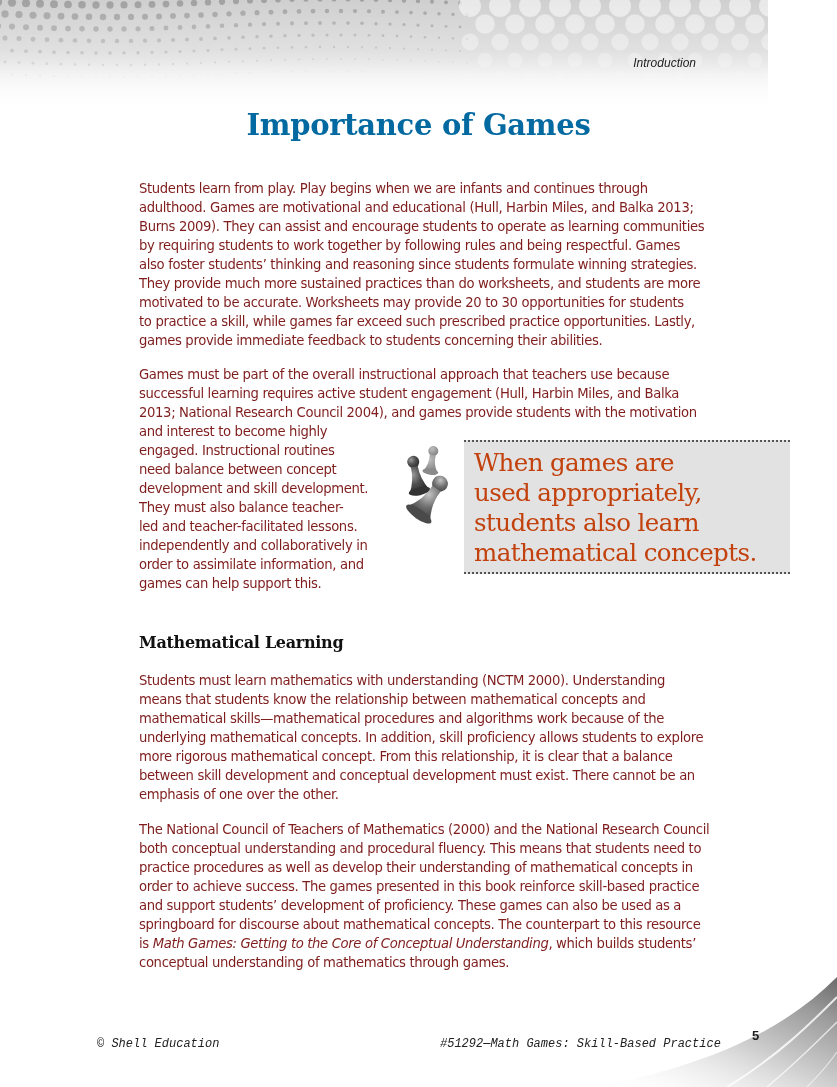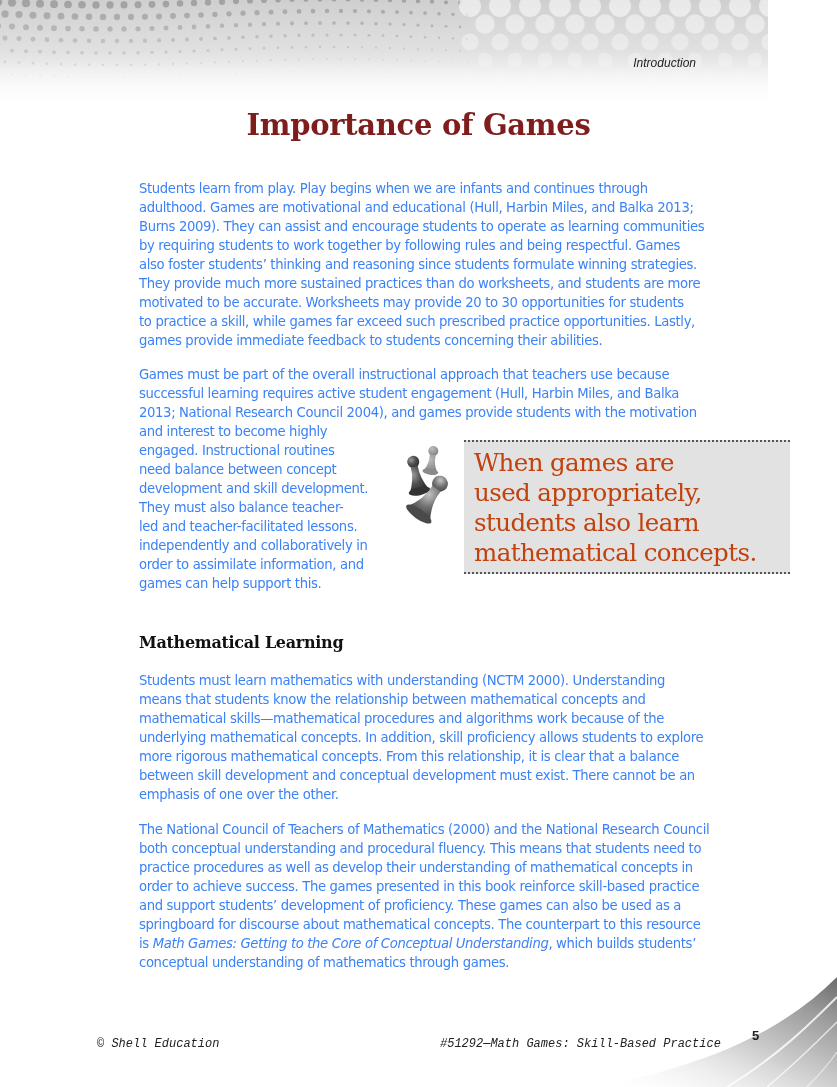--- a/index.html
+++ b/index.html
@@ -41,33 +41,33 @@
     .page-title {
       position: absolute;
       left: 0;
       width: 837px;
       top: 108px;
       text-align: center;
       font-family: "DejaVu Serif", serif;
       font-weight: bold;
       font-size: 29px;
       letter-spacing: -0.3px;
-      color: #7f1d1d;
+      color: #0369a1;
       margin: 0;
     }
     
     .para {
       position: absolute;
       left: 139px;
       width: 572px;
       font-family: "DejaVu Sans", sans-serif;
       font-size: 13.2px;
       line-height: 19px;
       letter-spacing: -0.35px;
-      color: #3b82f6;
+      color: #7f1d1d;
       margin: 0;
     }
     .para .line { display: block; white-space: nowrap; }
     .p1 { top: 179px; }
     .p2 { top: 365px; }
     .p2-narrow { top: 441px; width: 240px; }
     .p3 { top: 671px; }
     .p4 { top: 820px; }
     .section-heading {
       position: absolute;
@@ -559,21 +559,21 @@
   </p>
 </div>
 
 <h2 class="section-heading">Mathematical Learning</h2>
 
 <p class="para p3">
   <span class="line">Students must learn mathematics with understanding (NCTM 2000). Understanding</span>
   <span class="line">means that students know the relationship between mathematical concepts and</span>
   <span class="line">mathematical skills—mathematical procedures and algorithms work because of the</span>
   <span class="line">underlying mathematical concepts. In addition, skill proficiency allows students to explore</span>
-  <span class="line">more rigorous mathematical concepts. From this relationship, it is clear that a balance</span>
+  <span class="line">more rigorous mathematical concept. From this relationship, it is clear that a balance</span>
   <span class="line">between skill development and conceptual development must exist. There cannot be an</span>
   <span class="line">emphasis of one over the other.</span>
 </p>
 
 <p class="para p4">
   <span class="line">The National Council of Teachers of Mathematics (2000) and the National Research Council</span>
   <span class="line">both conceptual understanding and procedural fluency. This means that students need to</span>
   <span class="line">practice procedures as well as develop their understanding of mathematical concepts in</span>
   <span class="line">order to achieve success. The games presented in this book reinforce skill-based practice</span>
   <span class="line">and support students’ development of proficiency. These games can also be used as a</span>

